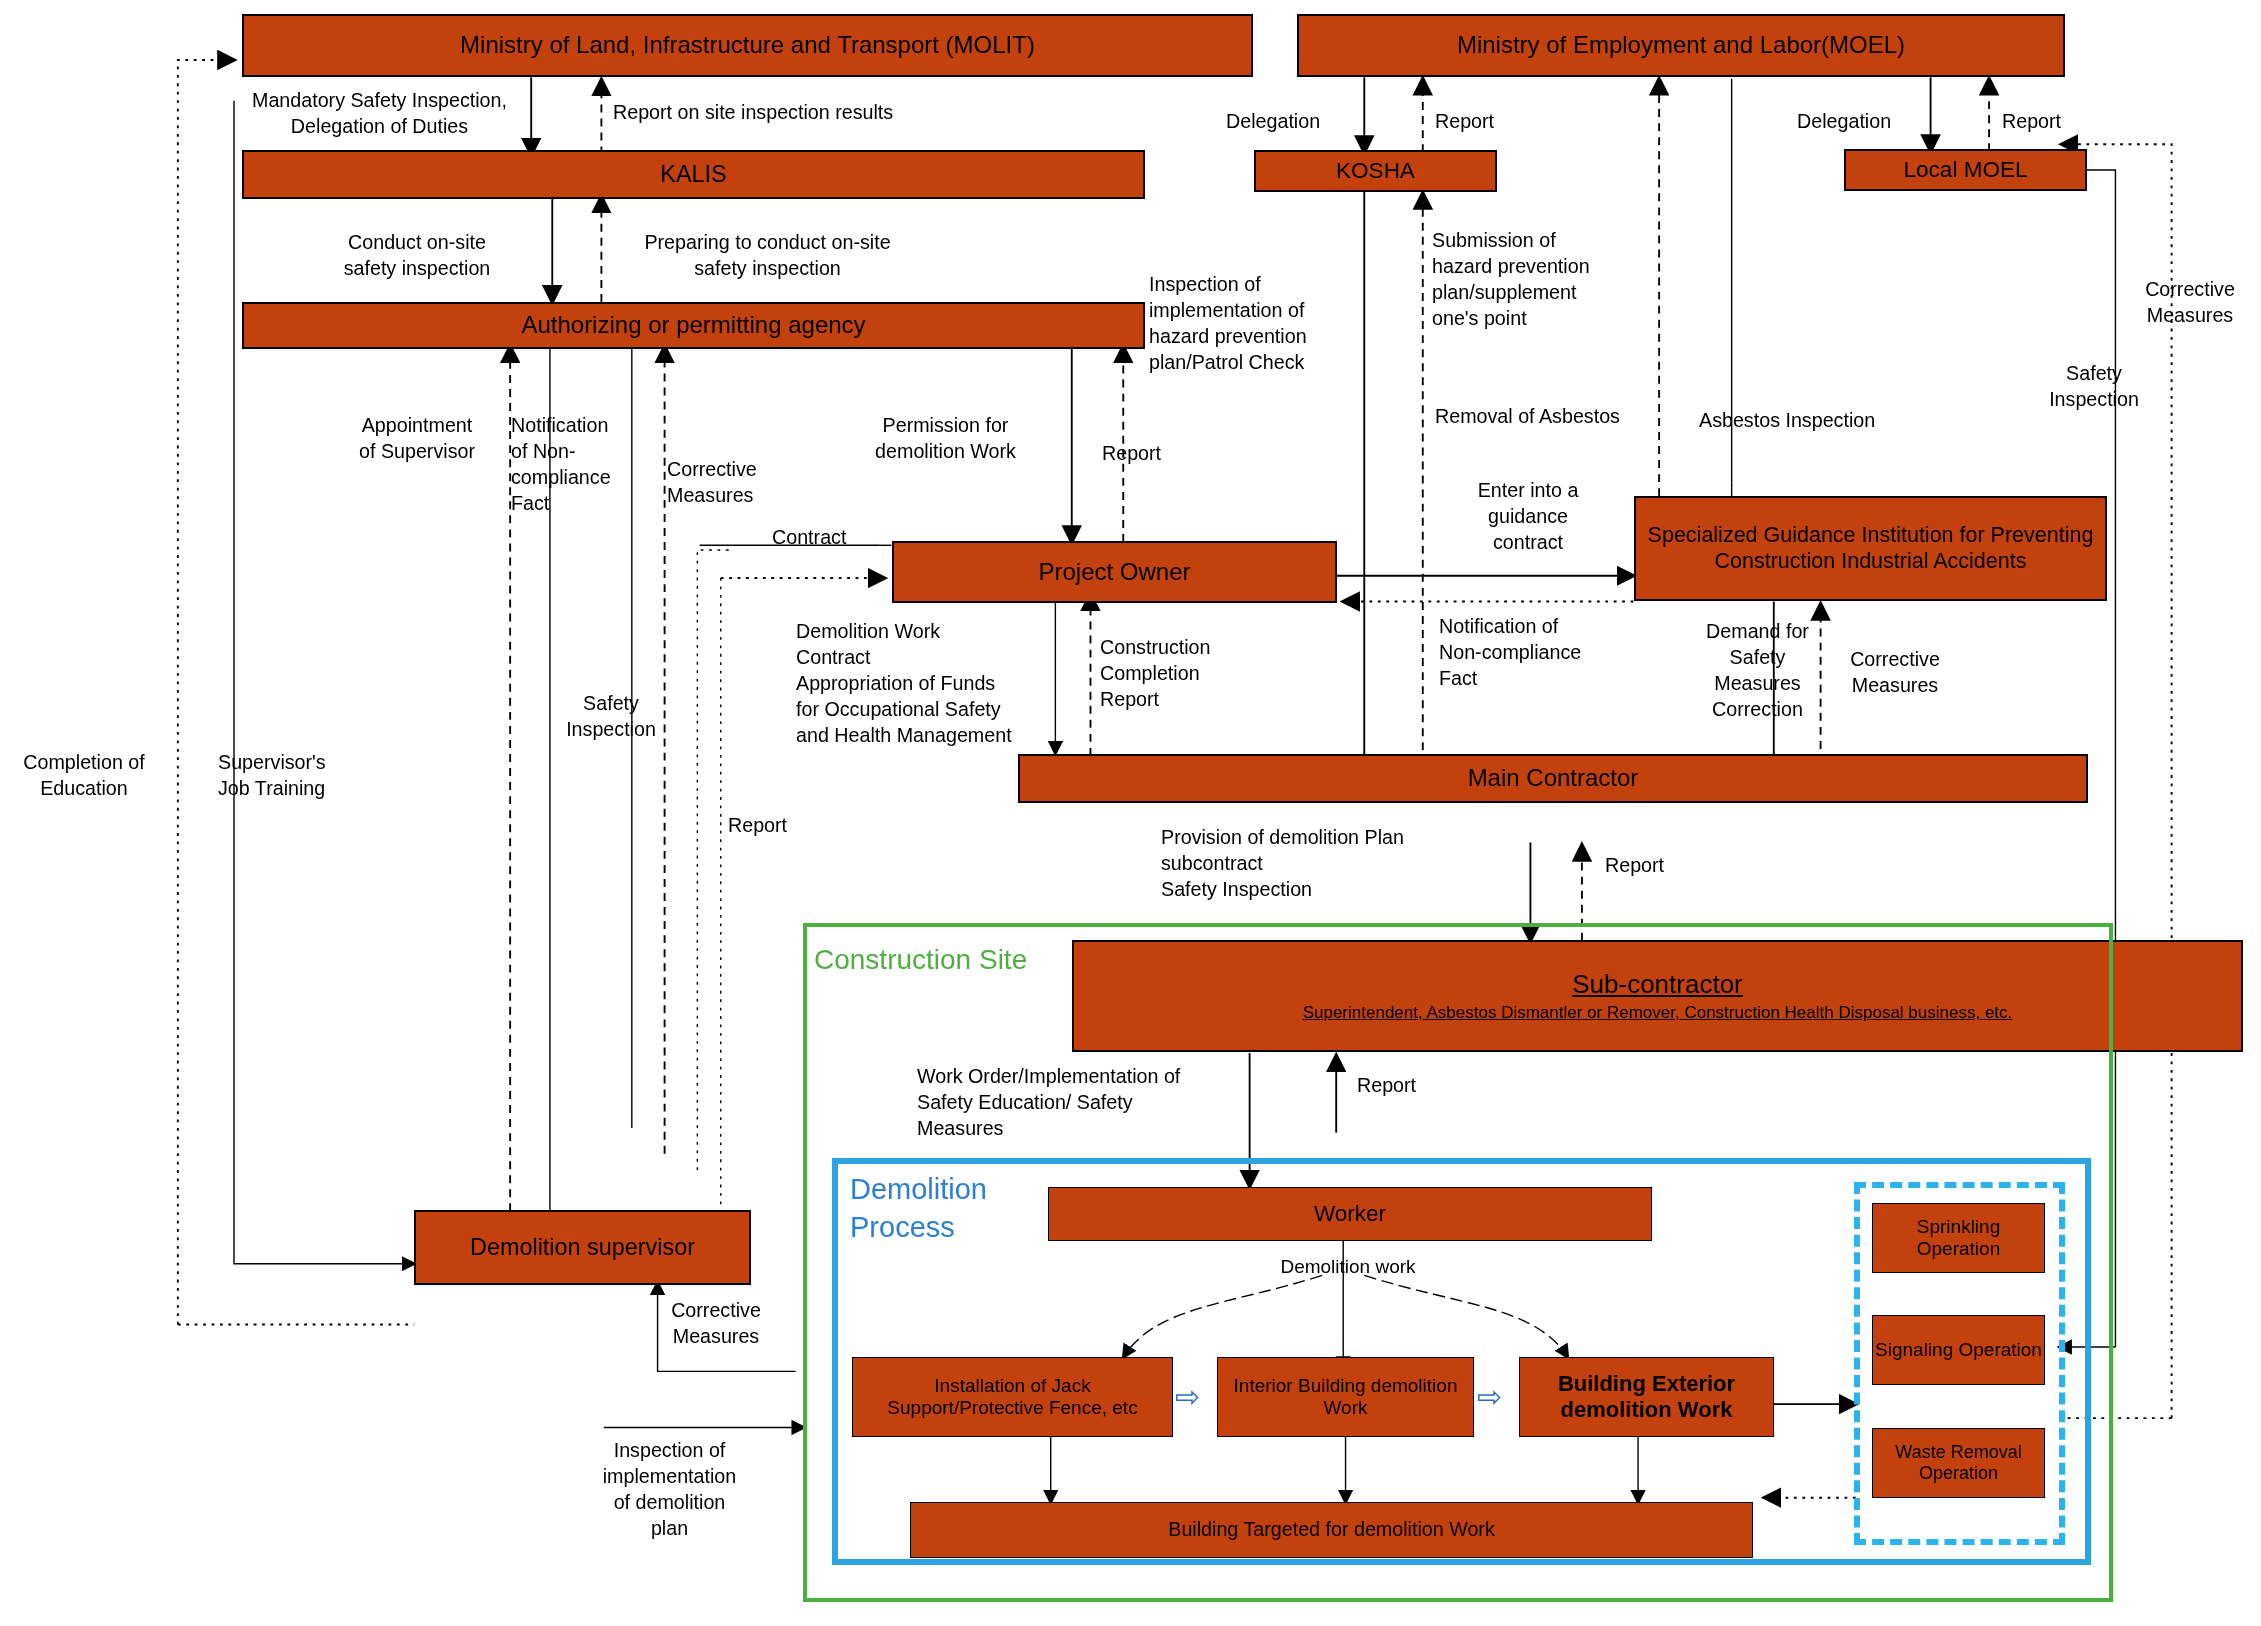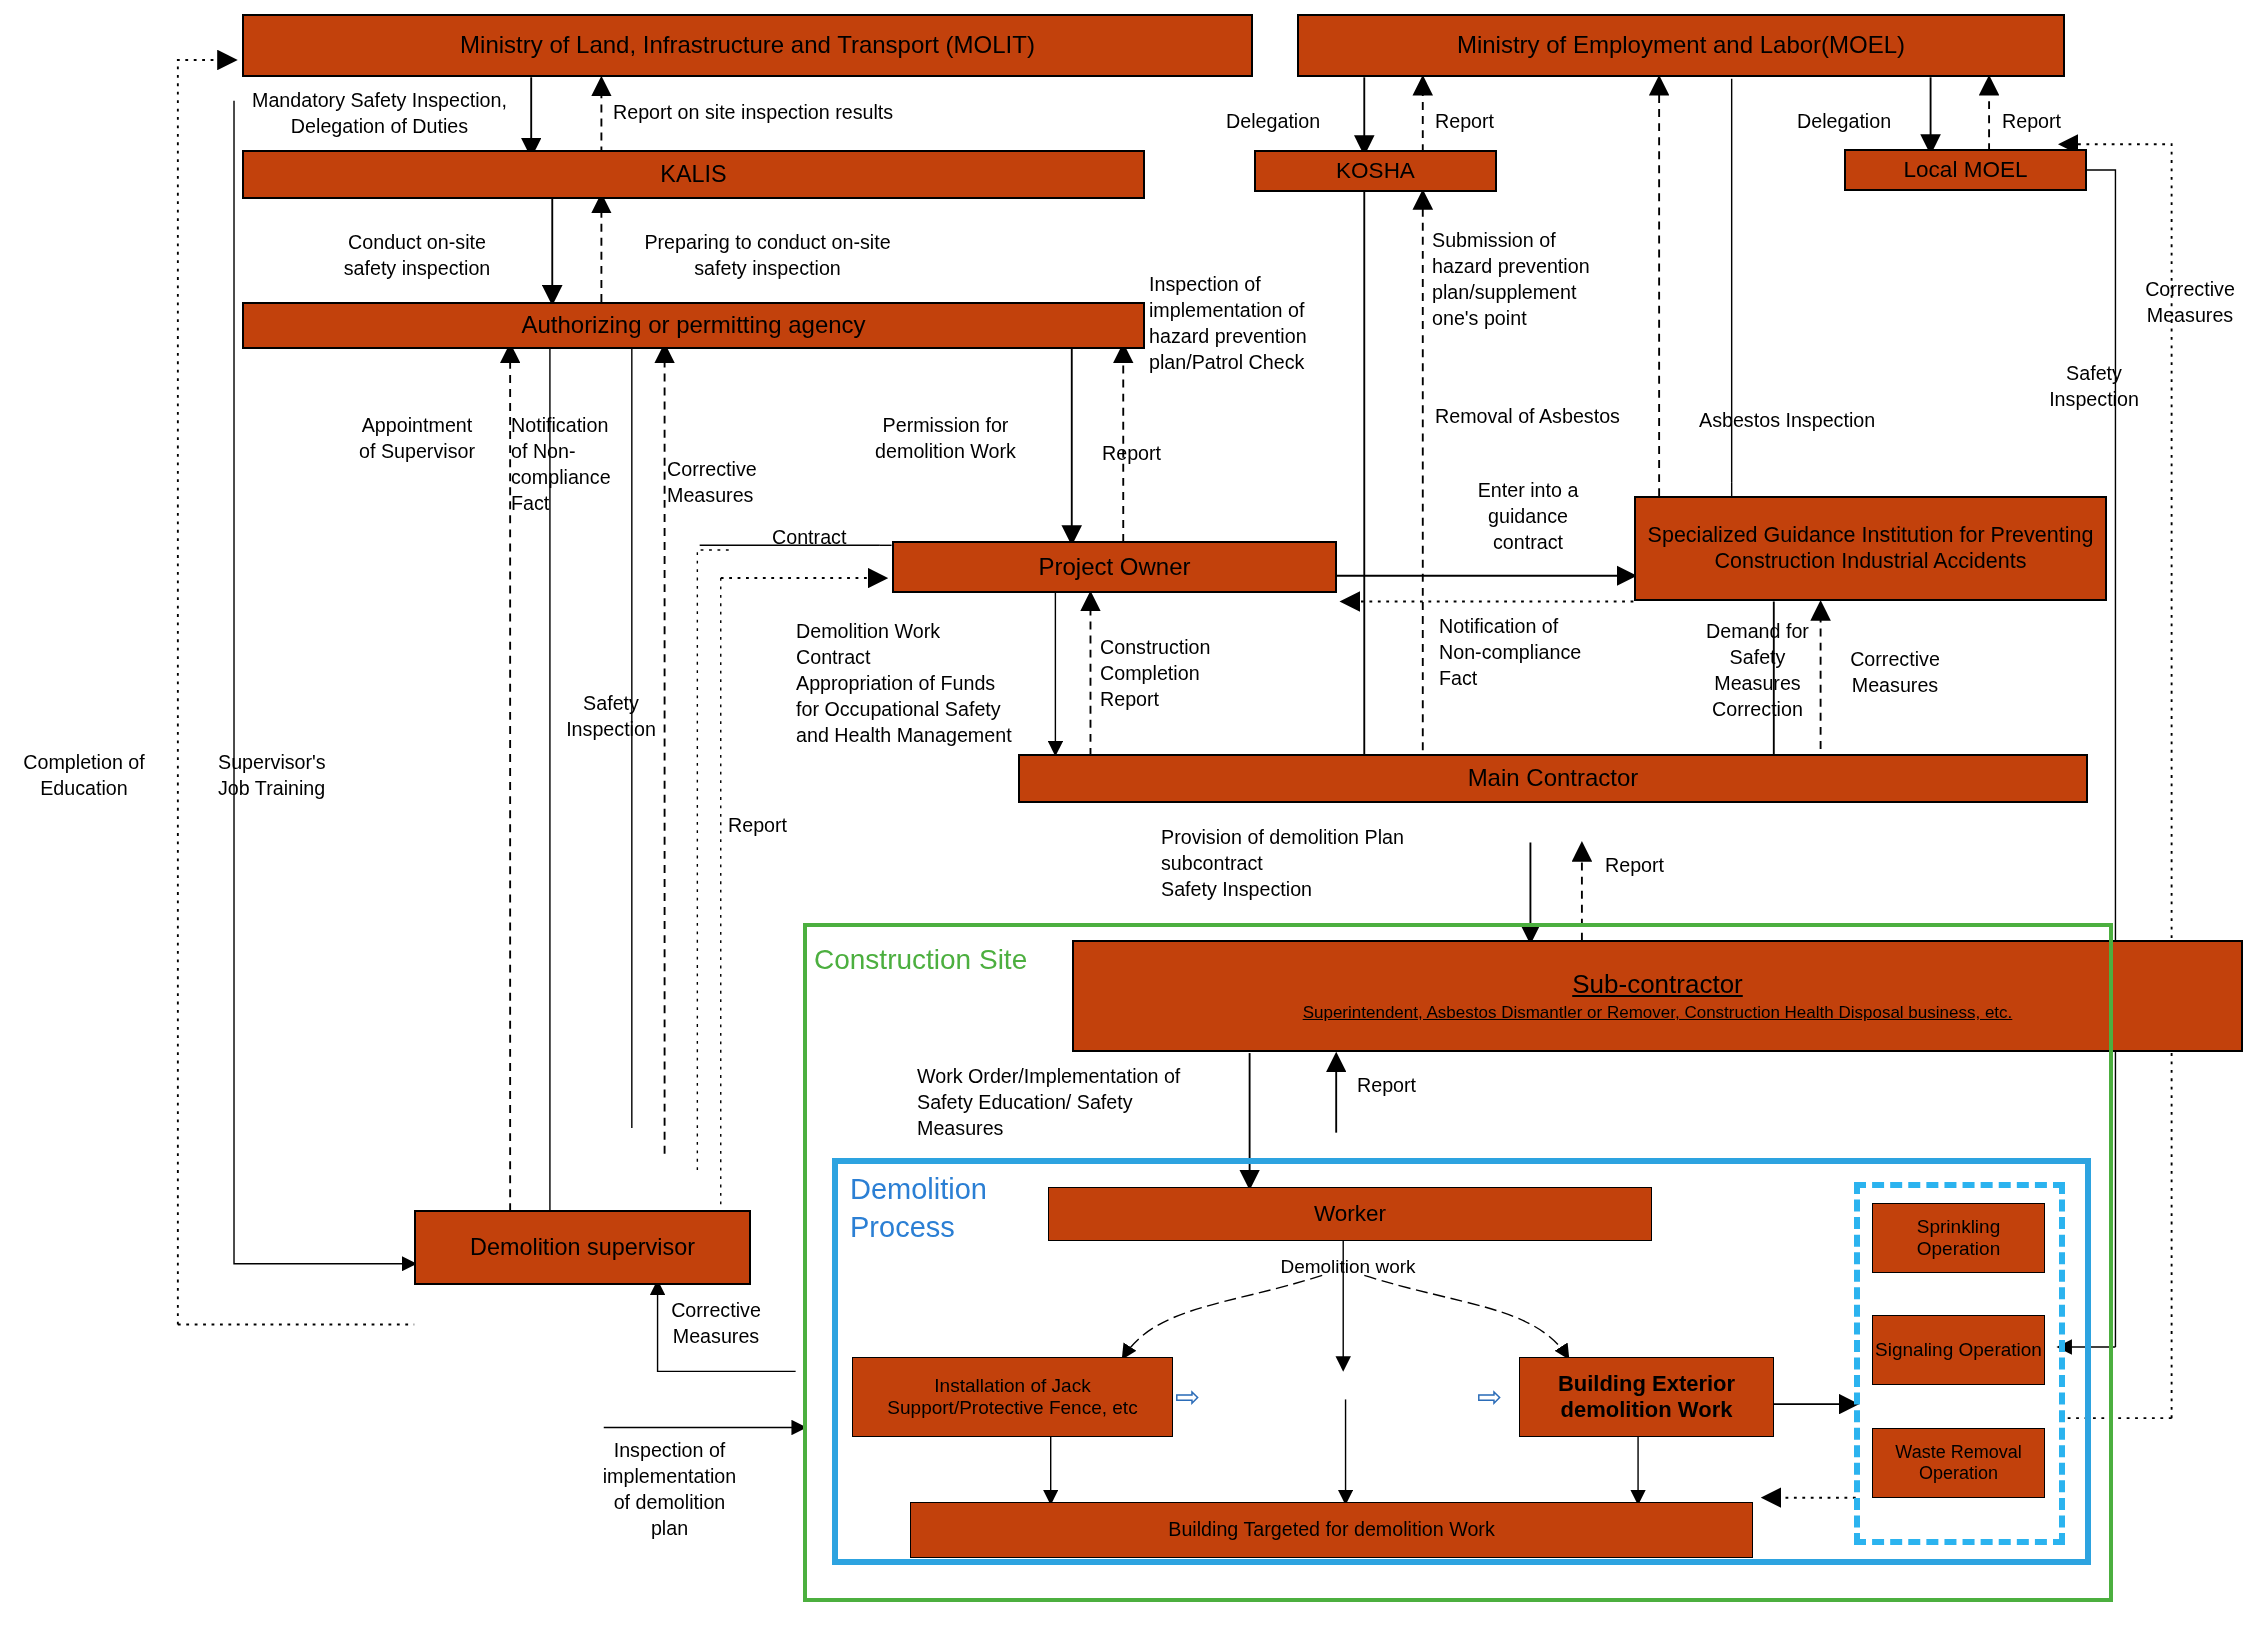--- a/index.html
+++ b/index.html
@@ -158,21 +158,21 @@
   </div>
 
   <div class="box" style="left:1844px;top:149px;width:243px;height:42px;font-size:22.5px;">
     <span>Local MOEL</span>
   </div>
 
   <div class="box" style="left:242px;top:302px;width:903px;height:47px;font-size:24px;">
     <span>Authorizing or permitting agency</span>
   </div>
 
-  <div class="box" style="left:892px;top:541px;width:445px;height:52px;font-size:24px;text-align:center;">
+  <div class="box" style="left:892px;top:541px;width:445px;height:62px;font-size:24px;text-align:center;">
     <span>Project Owner</span>
   </div>
 
   <div class="box" style="left:1634px;top:496px;width:473px;height:105px;font-size:21.5px;padding:0 6.6px;">
     <span>Specialized Guidance Institution for Preventing Construction Industrial Accidents</span>
   </div>
 
   <div class="box" style="left:1018px;top:754px;width:1070px;height:49px;font-size:24px;">
     <span>Main Contractor</span>
   </div>
@@ -196,20 +196,23 @@
   <div class="zone zone-dash" style="left:1854px;top:1182px;width:211px;height:363px;"></div>
 
   <div class="box thin" style="left:1048px;top:1187px;width:604px;height:54px;font-size:22.5px;">
     <span>Worker</span>
   </div>
 
   <div class="box thinner" style="left:852px;top:1357px;width:321px;height:80px;font-size:19px;padding:0 2.8px;">
     <span>Installation of Jack Support/Protective Fence, etc</span>
   </div>
 
+  <div class="box thinner" style="left:1217px;top:1357px;width:257px;height:80px;font-size:19px;padding:0 2.8px;">
+    <span>Interior Building demolition Work</span>
+  </div>
 
   <div class="box thinner" style="left:1519px;top:1357px;width:255px;height:80px;font-size:22px;padding:0 2.8px;font-weight:bold;">
     <span>Building Exterior demolition Work</span>
   </div>
 
   <div class="box thinner" style="left:910px;top:1502px;width:843px;height:56px;font-size:19.7px;text-align:center;">
     <span>Building Targeted for demolition Work</span>
   </div>
 
   <div class="bigarrow" style="left:1175px;top:1382px;">⇨</div>

